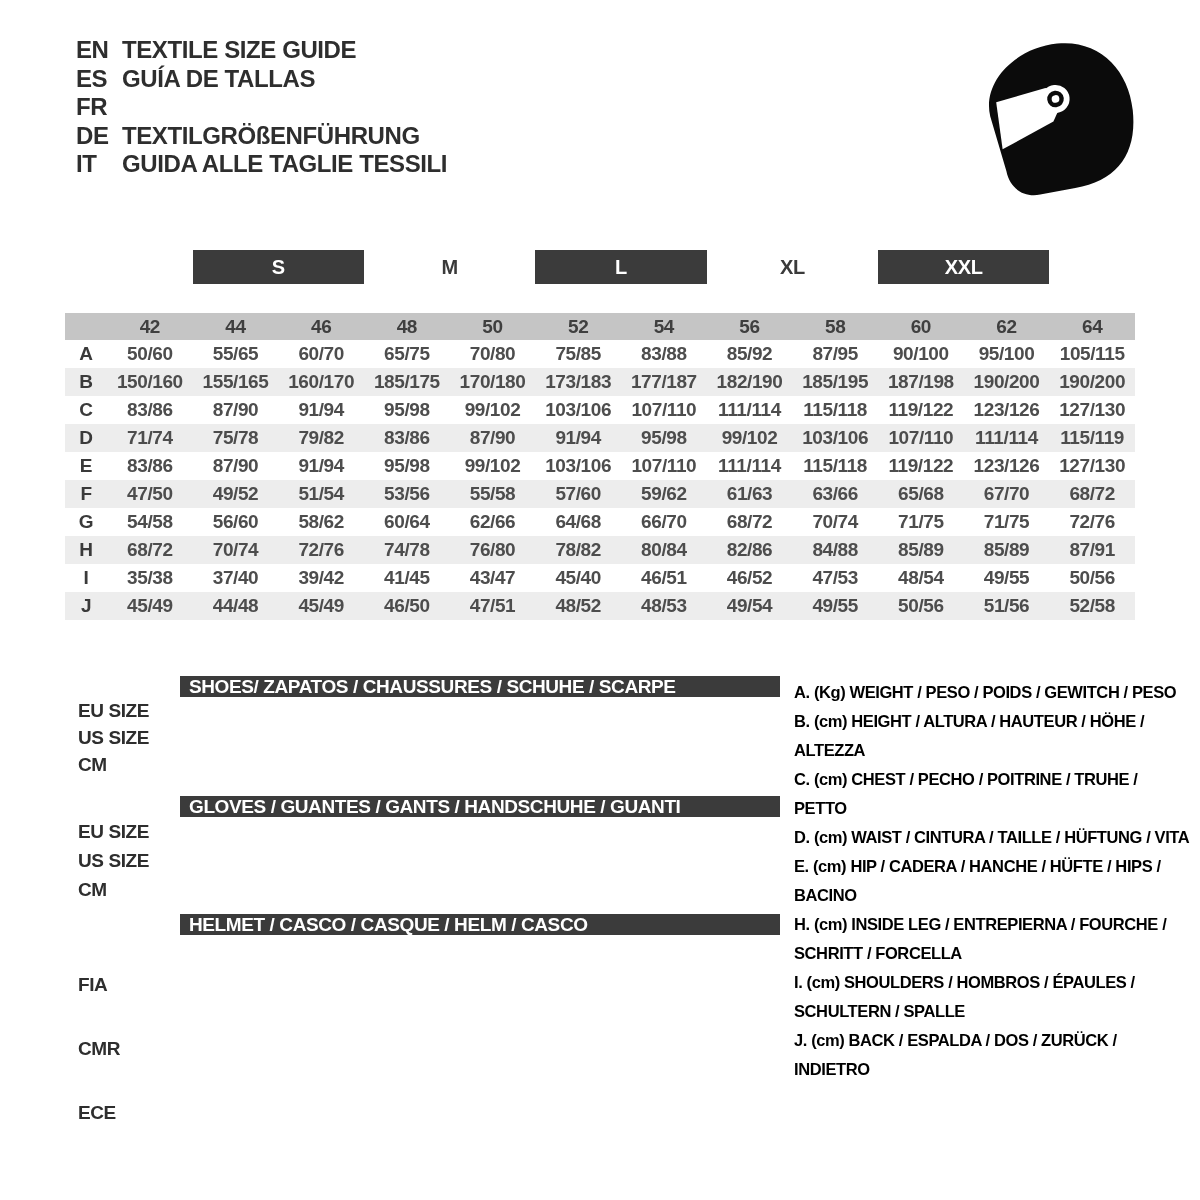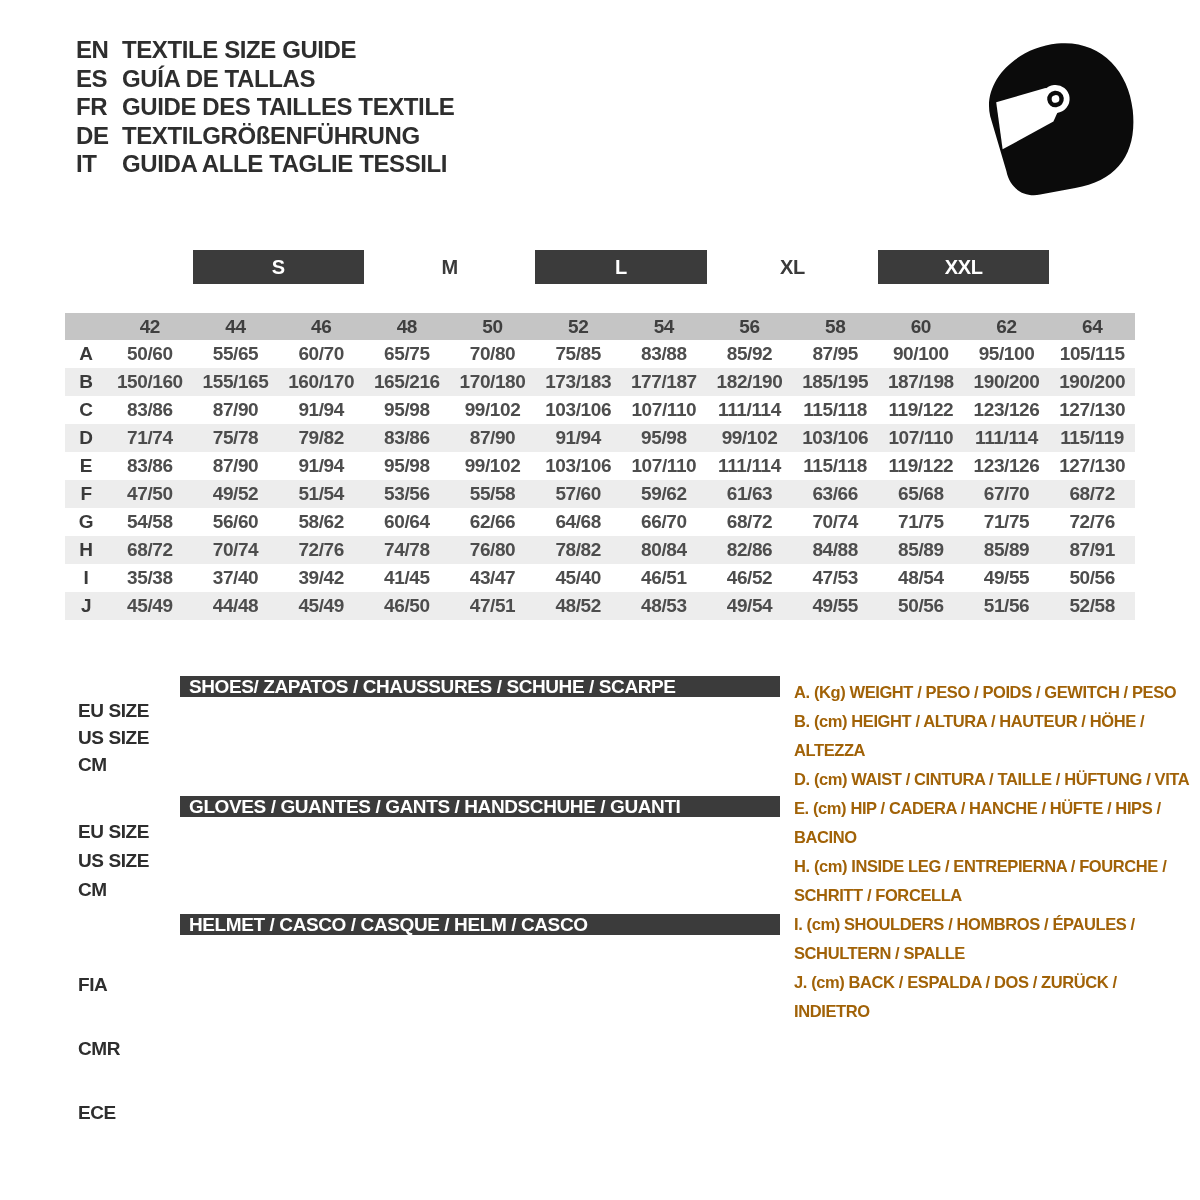--- a/index.html
+++ b/index.html
@@ -29,37 +29,36 @@
   
   .bottom-left{position:absolute;left:65px;top:676px;width:715px;}
   .bt-bar{margin-left:115px;height:21px;background:#3b3b3b;color:#ffffff;
           display:flex;align-items:center;padding-left:9px;font-size:19px;box-sizing:border-box;}
   .bt-row{display:grid;grid-template-columns:115px 600px;}
   .bt-label{display:flex;align-items:center;padding-left:13px;font-size:19px;color:#2e2e2e;box-sizing:border-box;}
   .h27{height:27px;} .h29{height:29px;} .h32{height:32px;}
   .gap18{height:18px;} .gap10{height:10px;} .gap2{height:2px;}
   
   .legend{position:absolute;left:794px;top:678px;width:398px;}
-  .legend-item{font-size:16.5px;line-height:29px;color:#a16207;}
+  .legend-item{font-size:16.5px;line-height:29px;color:#000000;}
 </style>
 </head>
 <body>
 
 <div class="lang-block">
     <div class="lang-row">
       <div class="lang-code">EN</div>
       <div class="lang-title">TEXTILE SIZE GUIDE</div>
     </div>
     <div class="lang-row">
       <div class="lang-code">ES</div>
       <div class="lang-title">GUÍA DE TALLAS</div>
     </div>
     <div class="lang-row">
       <div class="lang-code">FR</div>
-      <div class="lang-title">GUIDE DES TAILLES TEXTILE</div>
     </div>
     <div class="lang-row">
       <div class="lang-code">DE</div>
       <div class="lang-title">TEXTILGRÖßENFÜHRUNG</div>
     </div>
     <div class="lang-row">
       <div class="lang-code">IT</div>
       <div class="lang-title">GUIDA ALLE TAGLIE TESSILI</div>
     </div>
   </div>
@@ -113,21 +112,21 @@
         <div class="cell">87/95</div>
         <div class="cell">90/100</div>
         <div class="cell">95/100</div>
         <div class="cell">105/115</div>
       </div>
       <div class="grid13 data-row shaded">
         <div class="row-label">B</div>
         <div class="cell">150/160</div>
         <div class="cell">155/165</div>
         <div class="cell">160/170</div>
-        <div class="cell">165/216</div>
+        <div class="cell">185/175</div>
         <div class="cell">170/180</div>
         <div class="cell">173/183</div>
         <div class="cell">177/187</div>
         <div class="cell">182/190</div>
         <div class="cell">185/195</div>
         <div class="cell">187/198</div>
         <div class="cell">190/200</div>
         <div class="cell">190/200</div>
       </div>
       <div class="grid13 data-row">
@@ -300,18 +299,19 @@
       </div>
       <div class="bt-row h32">
         <div class="bt-label h32">ECE</div>
       </div>
     </div>
 </div>
 
 <div class="legend">
     <div class="legend-item">A. (Kg) WEIGHT / PESO / POIDS / GEWITCH / PESO</div>
     <div class="legend-item">B. (cm) HEIGHT / ALTURA / HAUTEUR / HÖHE / ALTEZZA</div>
+    <div class="legend-item">C. (cm) CHEST / PECHO / POITRINE / TRUHE / PETTO</div>
     <div class="legend-item">D. (cm) WAIST / CINTURA / TAILLE / HÜFTUNG / VITA</div>
     <div class="legend-item">E. (cm) HIP / CADERA / HANCHE / HÜFTE / HIPS / BACINO</div>
     <div class="legend-item">H. (cm) INSIDE LEG / ENTREPIERNA / FOURCHE / SCHRITT / FORCELLA</div>
     <div class="legend-item">I. (cm) SHOULDERS / HOMBROS / ÉPAULES / SCHULTERN / SPALLE</div>
     <div class="legend-item">J. (cm) BACK / ESPALDA / DOS / ZURÜCK / INDIETRO</div>
   </div>
 
 </body></html>

